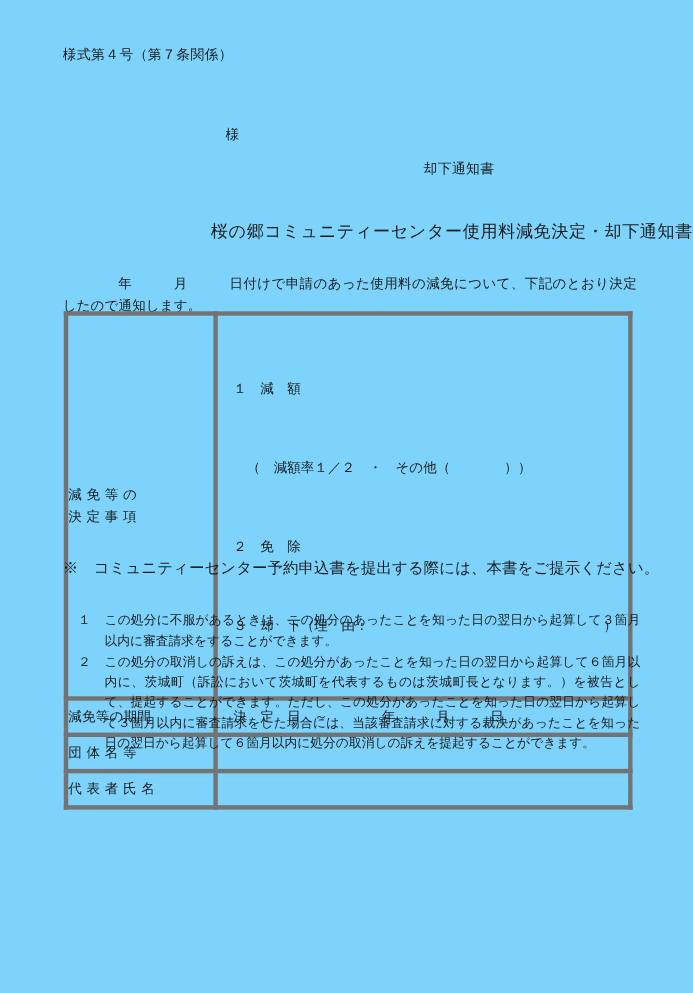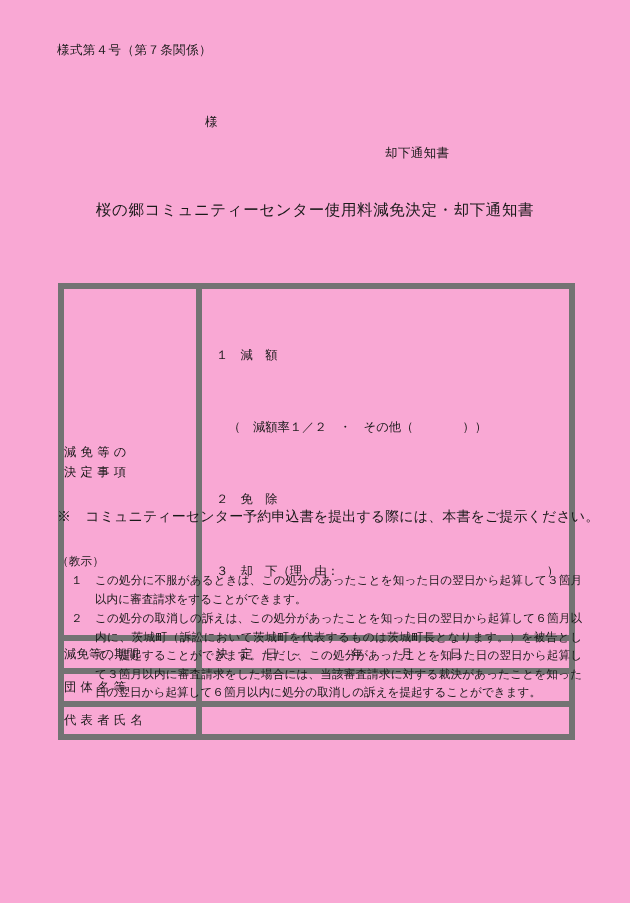--- a/index.html
+++ b/index.html
@@ -9,21 +9,21 @@
   }
   body {
     font-family: "DejaVu Serif", "Liberation Serif", serif;
     color: #1a1a1a;
     -webkit-font-smoothing: antialiased;
   }
   .page {
     position: relative;
     width: 630px;
     height: 903px;
-    background: #f9a8d4;
+    background: #7dd3fc;
     overflow: hidden;
   }
 
   
   .form-no {
     position: absolute;
     left: 57px;
     top: 42px;
     font-size: 12.5px;
     letter-spacing: 0.4px;
@@ -56,21 +56,21 @@
     white-space: pre;
     letter-spacing: 0.4px;
   }
 
   
   .doc-title {
     position: absolute;
     left: 0;
     top: 200px;
     width: 630px;
-    text-align: center;
+    text-align: right;
     font-size: 15.5px;
     letter-spacing: 0.6px;
     white-space: pre;
   }
 
   
   .intro {
     position: absolute;
     left: 57px;
     top: 248px;
@@ -85,21 +85,21 @@
   
   .form-table {
     position: absolute;
     left: 58px;
     top: 283px;
     width: 517px;
     border-collapse: collapse;
     table-layout: fixed;
   }
   .form-table td {
-    border: 6px solid #737373;
+    border: 4px solid #737373;
     font-size: 12.3px;
     vertical-align: middle;
     padding: 0;
   }
   .form-table td.label {
     width: 132px;
     text-align: left;
     letter-spacing: 0.2px;
     white-space: pre;
   }
@@ -170,20 +170,23 @@
 <div class="page">
 
   <div class="form-no">様式第４号（第７条関係）</div>
 
 
   <div class="addressee">様</div>
   <div class="issuer">却下通知書</div>
 
   <div class="doc-title">桜の郷コミュニティーセンター使用料減免決定・却下通知書</div>
 
+  <div class="intro">
+    <span class="lead">　　　　年　　　月　　　</span><span>日付けで申請のあった使用料の減免について、下記のとおり決定したので通知します。</span>
+  </div>
 
   <table class="form-table">
     <tbody>
       <tr class="row-decision">
         <td class="label label-two-line"><span>減 免 等 の
 決 定 事 項</span></td>
         <td class="value">
           <div class="decision-lines">
             <div>１　減　額</div>
             <div>　（　減額率１／２　・　その他（　　　　））</div>
@@ -206,21 +209,20 @@
       <tr class="row-standard">
         <td class="label">代 表 者 氏 名</td>
         <td class="value"></td>
       </tr>
     </tbody>
   </table>
 
   <div class="note">※　コミュニティーセンター予約申込書を提出する際には、本書をご提示ください。</div>
 
   <div class="instructions">
-    <div class="instructions-heading">（教示）</div>
 
     <div class="inst-item">
       <span class="inst-num">１</span>
       <span class="inst-text">この処分に不服があるときは、この処分のあったことを知った日の翌日から起算して３箇月以内に審査請求をすることができます。</span>
     </div>
 
     <div class="inst-item">
       <span class="inst-num">２</span>
       <span class="inst-text">この処分の取消しの訴えは、この処分があったことを知った日の翌日から起算して６箇月以内に、茨城町（訴訟において茨城町を代表するものは茨城町長となります。）を被告として、提起することができます。ただし、この処分があったことを知った日の翌日から起算して３箇月以内に審査請求をした場合には、当該審査請求に対する裁決があったことを知った日の翌日から起算して６箇月以内に処分の取消しの訴えを提起することができます。</span>
     </div>

